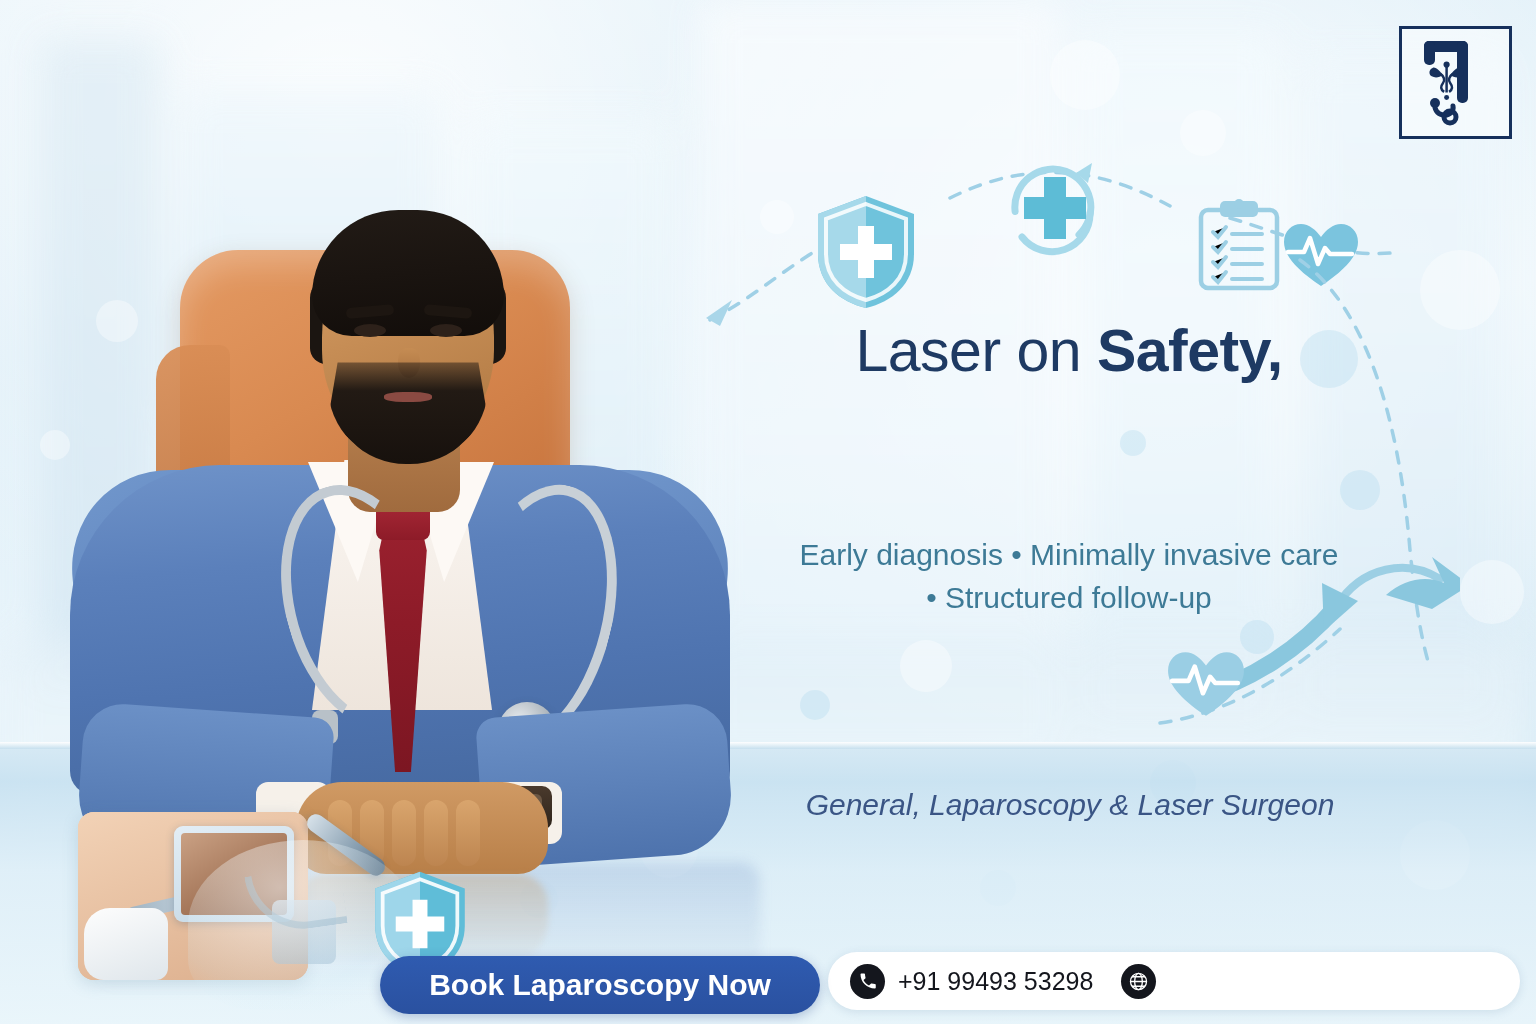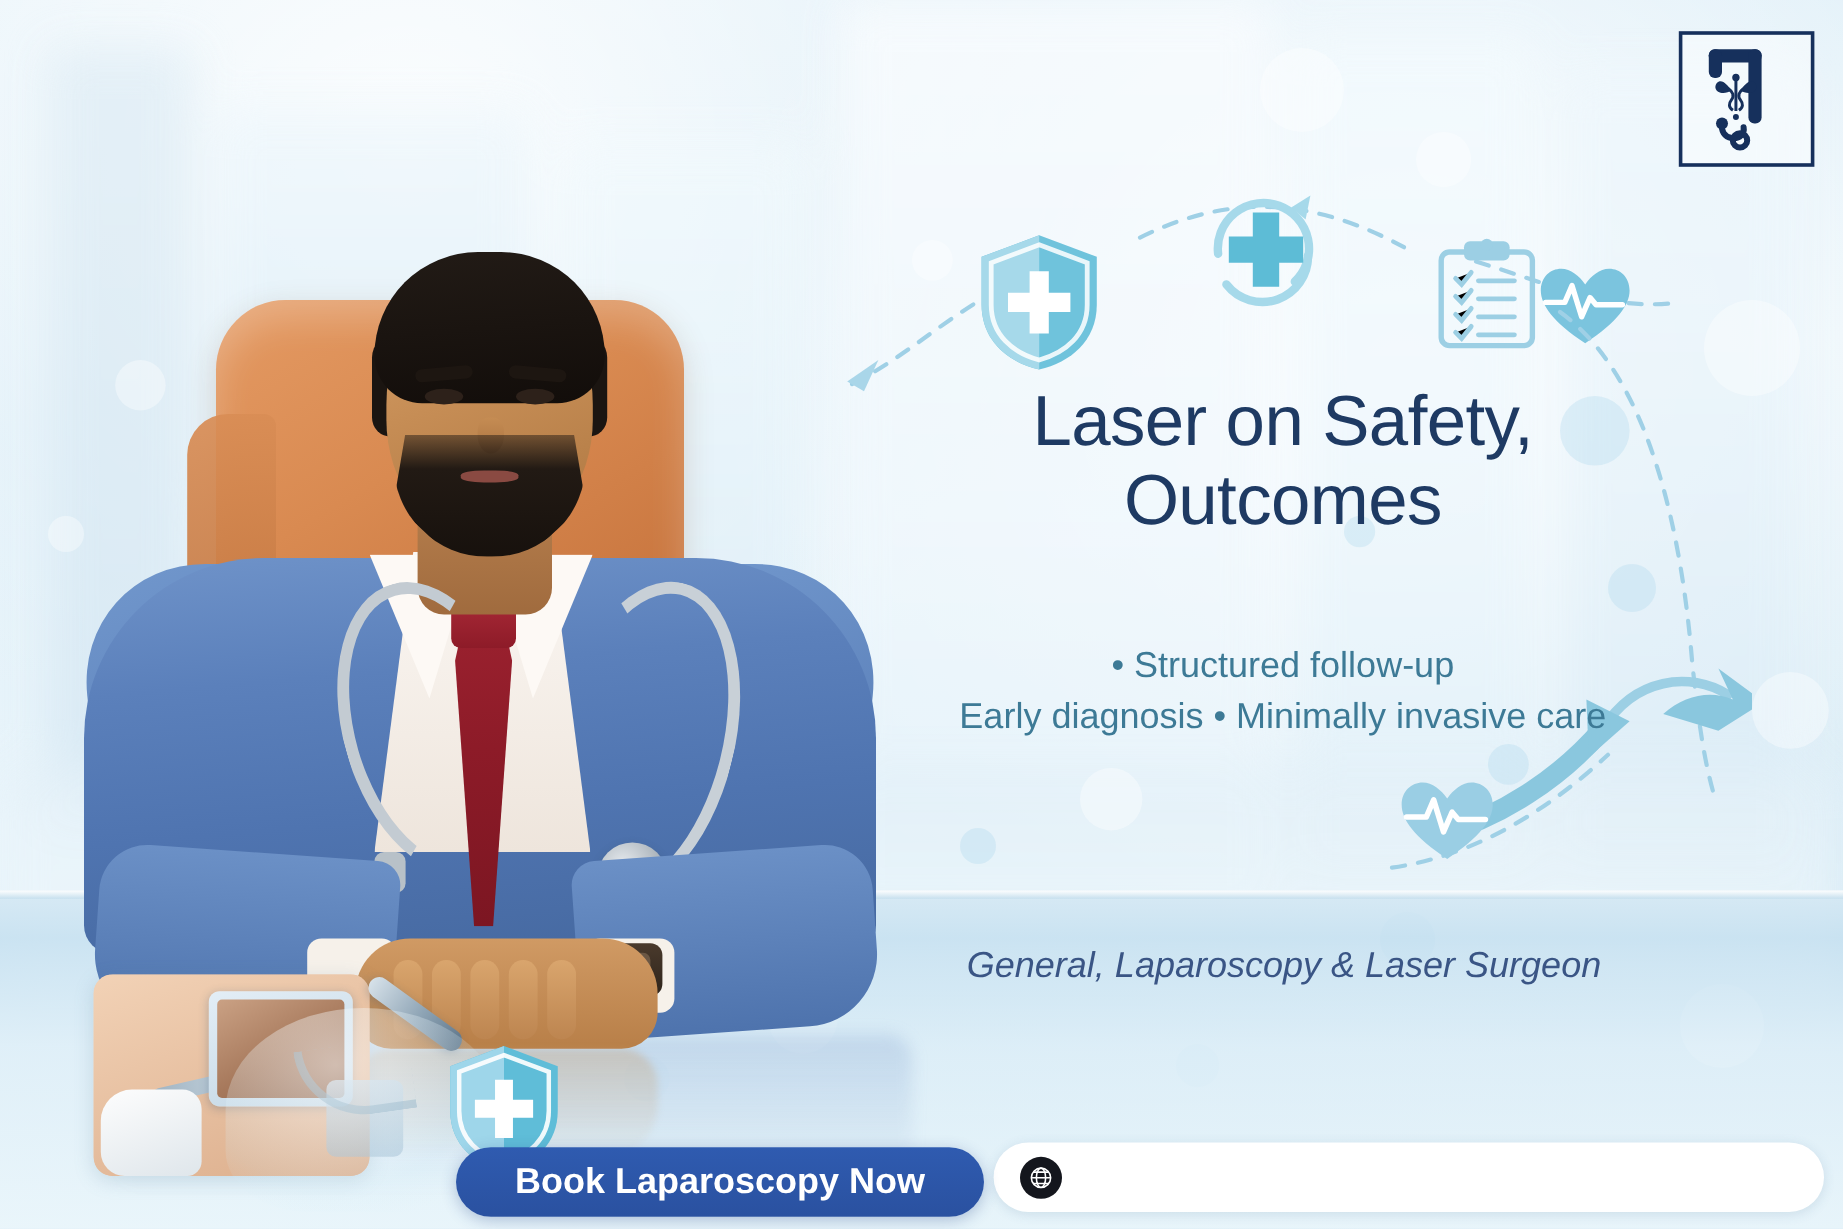--- a/index.html
+++ b/index.html
@@ -212,21 +212,21 @@
     position:absolute; left:1399px; top:26px; width:113px; height:113px;
     border:3px solid #16305c; background:rgba(255,255,255,.42);
   }
 
   
   .headline {
     position:absolute; left:724px; top:318px; width:690px;
     text-align:center; line-height:1.12; color:#1e3a63;
     font-size:59px; letter-spacing:-.5px;
   }
-  .headline .b { font-weight:normal; }
+  .headline .b { font-weight:bold; }
   .headline .l { font-weight:normal; }
   .subline {
     position:absolute; left:724px; top:534px; width:690px;
     text-align:center; color:#3d7a96; font-size:30px; line-height:1.42;
   }
   .docname {
     position:absolute; left:724px; top:733px; width:690px;
     text-align:center; color:#2d4a80; font-size:43px;
     font-weight:bold; font-style:italic; letter-spacing:.4px;
   }
@@ -438,35 +438,40 @@
       <path d="M33,74 c-1,6 2,11 8,12 c7,1 11,-4 10,-9" stroke="#16305c" stroke-width="5" fill="none" stroke-linecap="round"></path>
       <circle cx="33" cy="74" r="5" fill="#16305c"></circle>
       <circle cx="48" cy="88" r="6" fill="none" stroke="#16305c" stroke-width="5"></circle>
     </svg>
   </div>
 
   <div class="headline">
     <div>
       <span class="l">Laser on </span><span class="b">Safety,</span>
     </div>
-    <div>
-      <span class="b">Outcomes</span>
-    </div>
   </div>
 
   <div class="subline">
+    <div>Early diagnosis • Minimally invasive care</div>
     <div>• Structured follow-up</div>
-    <div>Early diagnosis • Minimally invasive care</div>
   </div>
 
   <div class="docrole">General, Laparoscopy &amp; Laser Surgeon</div>
 
   <div class="contact-wrap">
     <div class="contact-white"></div>
     <div class="contact-items">
+      <div class="citem">
+        <span class="cicon">
+          <svg width="20" height="20" viewBox="0 0 24 24" fill="#ffffff">
+            <path d="M6.6 10.8c1.4 2.8 3.8 5.2 6.6 6.6l2.2-2.2c.3-.3.7-.4 1.1-.2 1.2.4 2.5.6 3.8.6.6 0 1 .4 1 1V20c0 .6-.4 1-1 1C10.6 21 3 13.4 3 4c0-.6.4-1 1-1h3.4c.6 0 1 .4 1 1 0 1.3.2 2.6.6 3.8.1.4 0 .8-.2 1.1l-2.2 1.9z"></path>
+          </svg>
+        </span>
+        <span>+91 99493 53298</span>
+      </div>
       <div class="citem">
         <span class="cicon">
           <svg width="21" height="21" viewBox="0 0 24 24">
             <circle cx="12" cy="12" r="10" fill="#14161d"></circle>
             <circle cx="12" cy="12" r="9.2" fill="none" stroke="#ffffff" stroke-width="1.5"></circle>
             <ellipse cx="12" cy="12" rx="4.4" ry="9.2" fill="none" stroke="#ffffff" stroke-width="1.5"></ellipse>
             <path d="M2.8 12h18.4M4.4 6.6h15.2M4.4 17.4h15.2" stroke="#ffffff" stroke-width="1.5" fill="none"></path>
           </svg>
         </span>
       </div>

